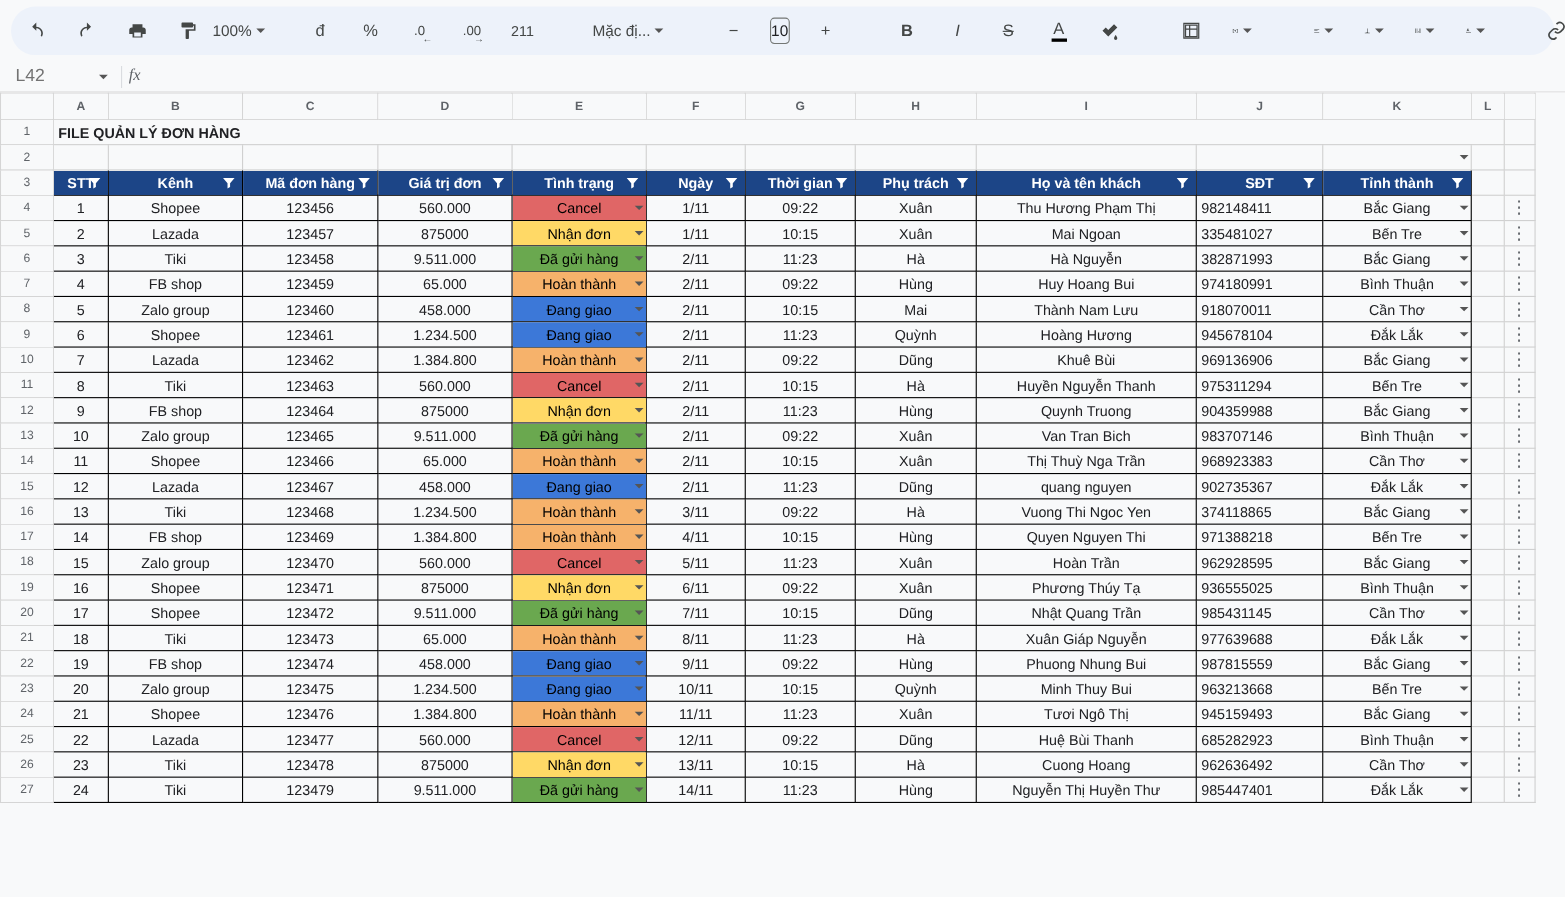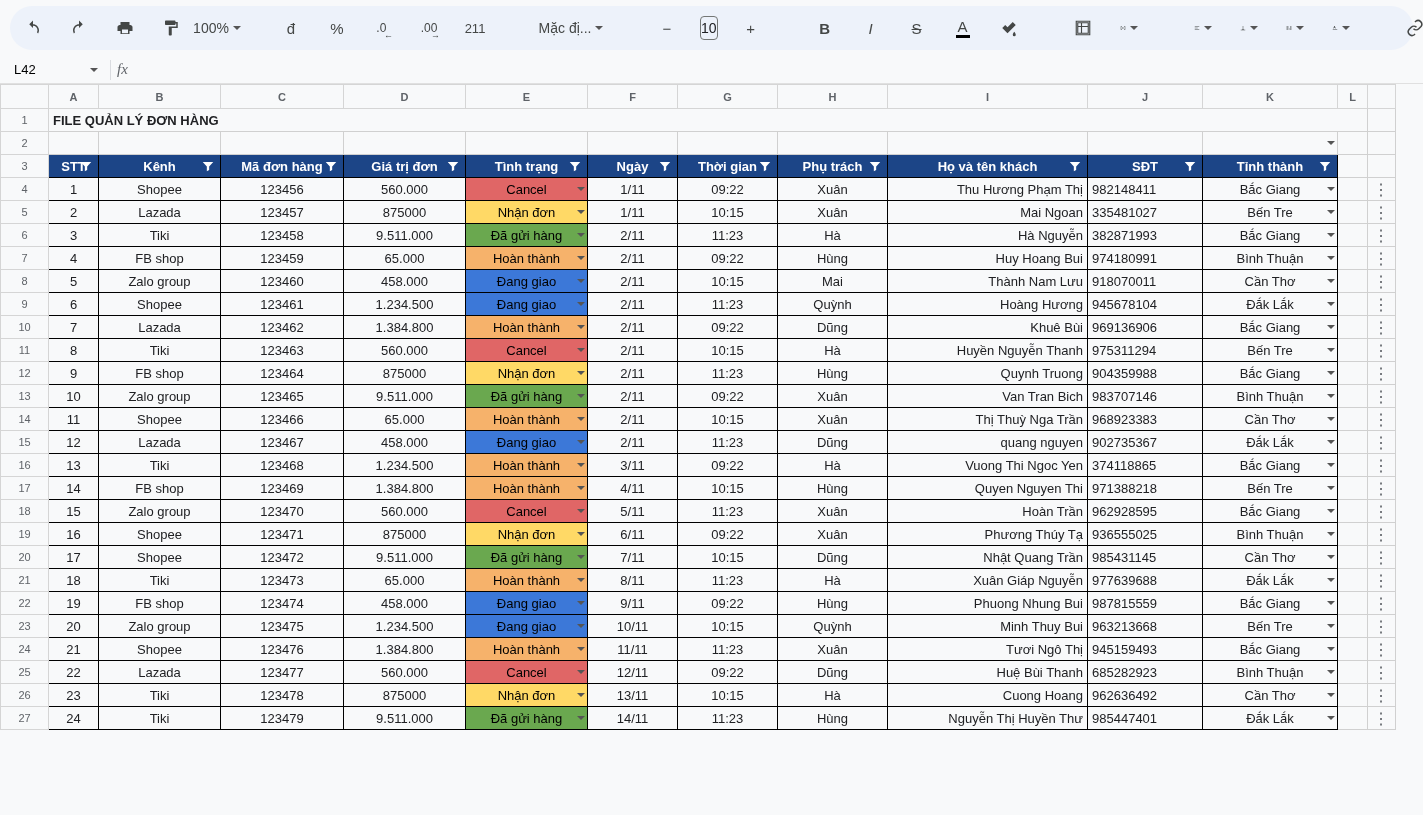--- a/index.html
+++ b/index.html
@@ -21,41 +21,41 @@
 .tb-btn{min-width:26px;height:28px;display:flex;align-items:center;justify-content:center;border-radius:4px;cursor:pointer;color:#444746;fill:#444746;padding:0 4px;font-size:15px;position:relative}
 .tb-sep{width:1px;height:22px;background:#c7c7c7;margin:0 4px}
 .tb-drop::after{content:"";border-top:4px solid #555;border-left:4px solid transparent;border-right:4px solid transparent;margin-left:4px}
 .zoom{font-size:14px;padding:0 6px}
 .fmt-sel{font-size:14px;white-space:nowrap;padding:0 2px}
 .fs-box{width:32px;height:24px;border:1px solid #747775;border-radius:4px;text-align:center;font-size:14px;display:flex;align-items:center;justify-content:center}
 .tb-btn svg{width:18px;height:18px}
 .filter-active{background:#d3e3fd;border-radius:4px}
 
 .namebox-row{display:flex;align-items:center;height:28px;padding:0 0 0 4px;border-bottom:1px solid var(--border)}
-.name-box{width:100px;height:24px;display:flex;align-items:center;justify-content:space-between;padding:0 6px 0 10px;font-size:13px;color:#000000}
+.name-box{width:100px;height:24px;display:flex;align-items:center;justify-content:space-between;padding:0 6px 0 10px;font-size:16px;color:#737373}
 .name-box::after{content:"";border-top:4px solid #555;border-left:4px solid transparent;border-right:4px solid transparent}
 .fx-sep{width:1px;height:20px;background:#dadce0;margin:0 6px}
 .fx-icon{font-style:italic;color:#5f6368;font-family:serif;font-size:15px}
 .formula-bar{flex:1;padding-left:4px;font-size:13px}
 
 .grid-wrap{position:relative;height:calc(100vh - 82px);overflow:auto}
 table.grid{border-collapse:collapse;table-layout:fixed}
 .col-h{background:var(--row-header-bg);border:1px solid var(--cell-border);text-align:center;font-size:11px;color:#5f6368;height:24px;position:sticky;top:0;z-index:3}
 .row-h{background:var(--row-header-bg);border:1px solid var(--cell-border);text-align:center;font-size:11px;color:#5f6368;width:48px;position:sticky;left:0;z-index:2}
 .corner{background:var(--row-header-bg);border:1px solid var(--cell-border);position:sticky;left:0;top:0;z-index:4;width:48px}
 td.cell{border:1px solid #d0d0d0;height:23px;padding:0 4px;white-space:nowrap;overflow:hidden;text-overflow:clip;font-size:13px}
 td.thick{border:1.5px solid #000}
 .title-cell{font-weight:700;font-size:30px;font-family:Arial;padding:6px 4px;height:56px;white-space:nowrap;overflow:visible}
 th.data-h{background:var(--th-blue);color:#fff;font-weight:700;font-size:13px;border:1.5px solid #000;padding:0 6px;position:relative;height:18px}
 .filter-chip{position:absolute;right:4px;top:50%;transform:translateY(-50%);width:16px;height:16px;display:flex;align-items:center;justify-content:center}
 .filter-chip svg{width:14px;height:14px;fill:#fff}
 .status-cell{color:#000;text-align:center;font-weight:400}
 .dv-arrow{position:absolute;right:2px;top:50%;transform:translateY(-50%);border-top:4px solid #555;border-left:4px solid transparent;border-right:4px solid transparent}
 td.center{text-align:center}
-td.left{text-align:right}
+td.left{text-align:center}
 td.right{text-align:left;padding-right:8px}
 td.rel{position:relative}
 .row-menu{border:1px solid #d0d0d0;text-align:left;color:#5f6368;font-size:16px;padding-left:5px;letter-spacing:-2px}
 </style>
 </head>
 <body>
 
 <div class="toolbar">
   <div class="tb-btn">
       <svg viewBox="0 0 24 24">

